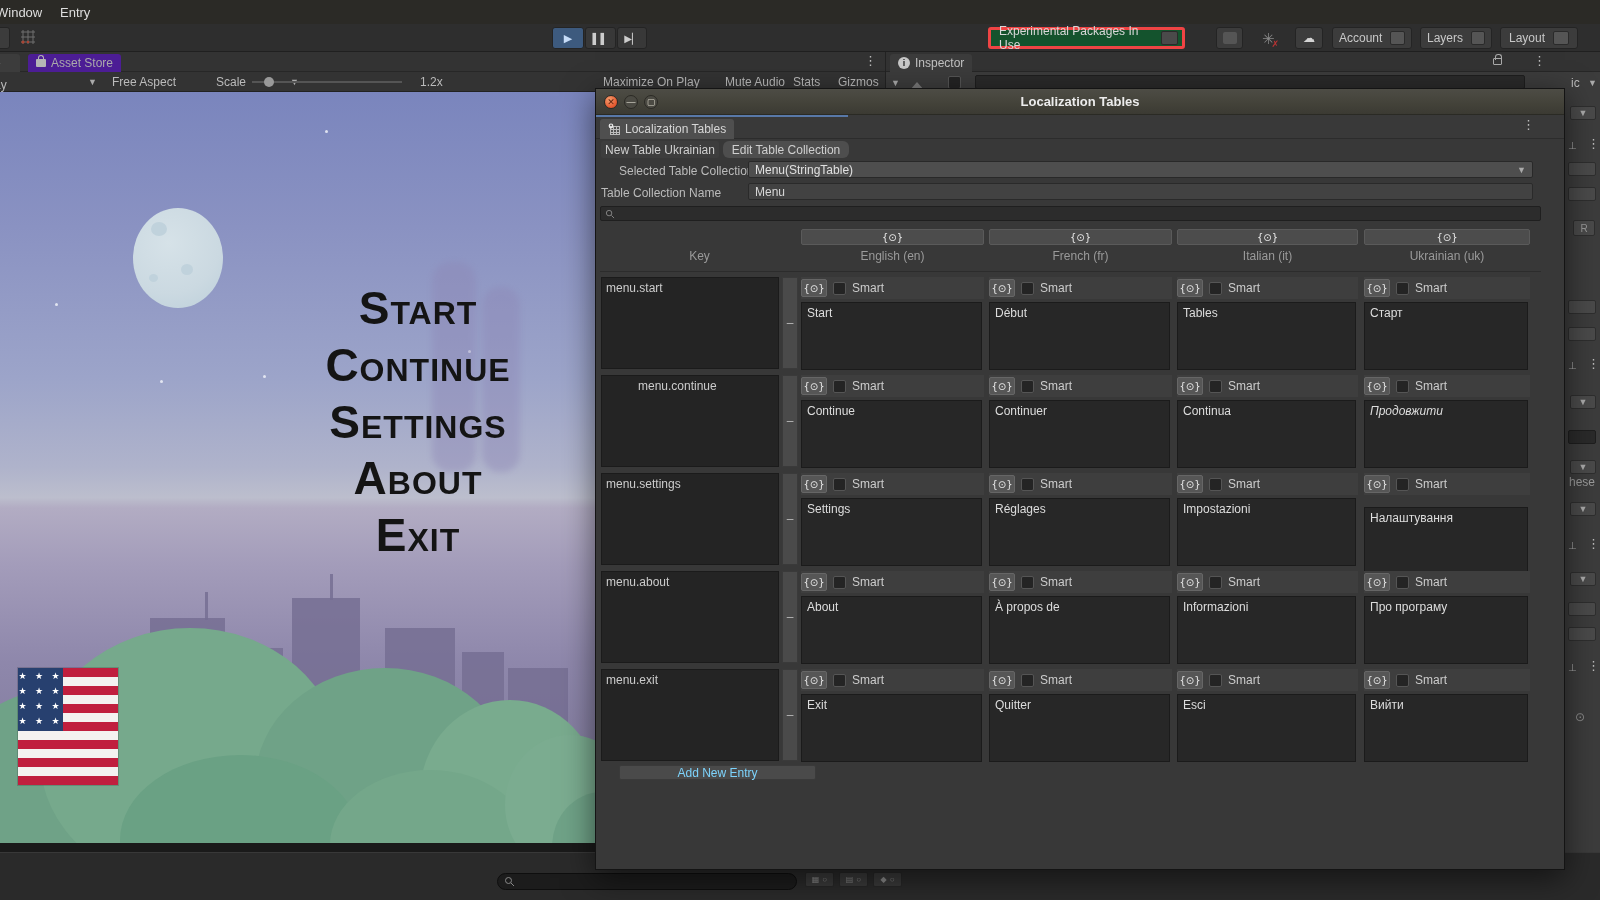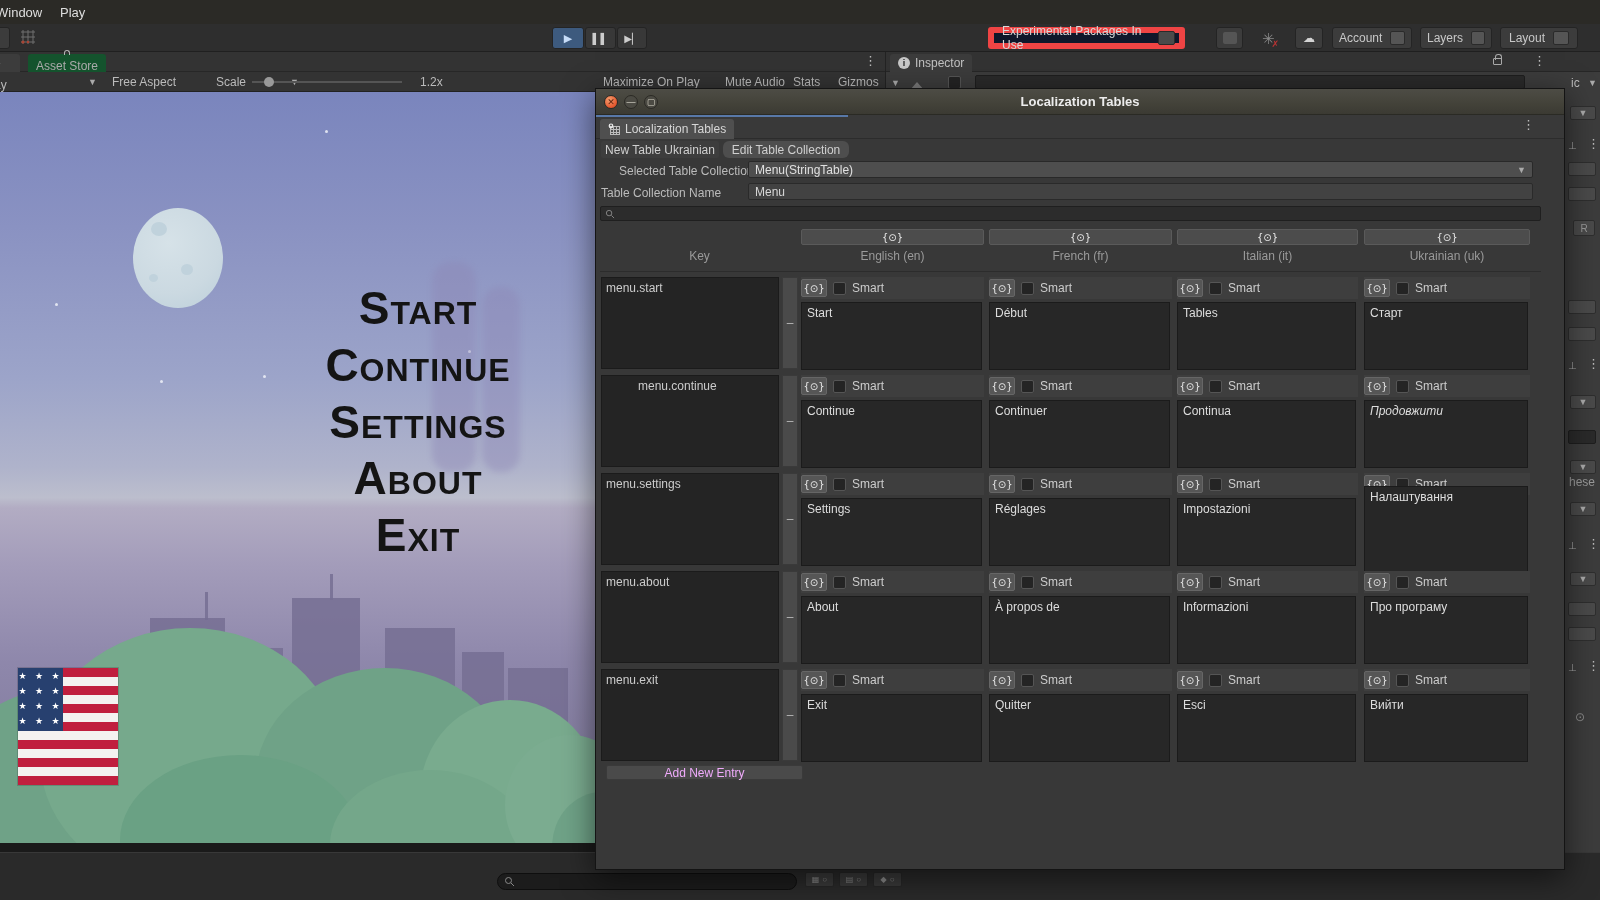--- a/index.html
+++ b/index.html
@@ -13,29 +13,29 @@
 
   
   .menubar { left:0; top:0; width:1600px; height:24px; background:#2b2a26; color:#dedede; font-size:13px; }
   .menubar span { position:absolute; top:5px; }
 
   
   .toolbar { left:0; top:24px; width:1600px; height:28px; background:#2e2e2e; border-bottom:1px solid #202020; }
   .tbtn { position:absolute; top:3px; height:22px; background:#3c3c3c; border:1px solid #242424; border-radius:3px; display:flex; align-items:center; justify-content:center; color:#c8c8c8; }
   .transport { background:#383838; }
   .transport.active { background:#3d5a7e; }
-  .pill-exp { border:6px solid #ef4444; background:#0f172a; padding:0 4px 0 8px; font-size:12px; color:#d8d8d8; }
+  .pill-exp { border:3px solid #ef4444; background:#14532d; padding:0 4px 0 8px; font-size:12px; color:#d8d8d8; }
   .pill-exp .sq { width:18px; height:14px; background:#4a4a4a; border:1px solid #2a2a2a; margin-left:6px; border-radius:2px; }
   .dd-btn { padding:0 6px; }
   .dd-btn .sq { width:16px; height:14px; background:#555; border:1px solid #2a2a2a; margin-left:8px; border-radius:2px; }
 
   
   .tabbar { background:#333333; border-bottom:1px solid #272727; }
   .tab { position:absolute; top:2px; height:18px; padding:0 8px; display:flex; align-items:center; gap:5px; color:#c2c2c2; font-size:12px; background:#3c3c3c; border-radius:3px 3px 0 0; }
-  .tab.dim { background:#14532d; color:#aaaaaa;flex-direction:column; }
+  .tab.dim { background:#4c1d95; color:#aaaaaa; }
   .kebab { color:#bbbbbb; font-size:13px; line-height:10px; }
 
   .game-toolbar { left:0; top:72px; width:885px; height:20px; background:#333333; border-bottom:1px solid #222; color:#bbbbbb; }
   .game-toolbar span { position:absolute; top:3px; }
   .arrow { color:#aaaaaa; font-size:9px; }
 
   
   .viewport { left:0; top:92px; width:885px; height:751px; overflow:hidden;
     background:linear-gradient(180deg,#7a85bd 0%,#8a92c2 18%,#9ca4c9 38%,#afb3cb 50%,#bcbecd 54%,#b2acc3 55.4%,#a39cba 63%,#8e87ab 76%,#837d9f 89%,#7e789b 100%);
   }
@@ -95,37 +95,37 @@
   .colhead-label { position:absolute; top:160px; height:16px; color:#9a9a9a; text-align:center; }
   .meta-glyph { font-family:"DejaVu Sans",sans-serif; color:#e6e6e6; font-size:10px; }
   .table-sep { position:absolute; left:4px; top:182px; width:941px; height:1px; background:#2c2c2c; }
 
   .key-cell { position:absolute; background:#242424; border:1px solid #1b1b1b; color:#cccccc; padding:3px 4px; }
   .minus-strip { position:absolute; background:#4a4a4a; border:1px solid #3a3a3a; color:#bbbbbb; display:flex; align-items:center; justify-content:center; }
   .smart-strip { position:absolute; background:#3e3e3e; display:flex; align-items:center; gap:6px; }
   .meta-btn { width:26px; height:18px; background:#565656; border:1px solid #666666; border-radius:2px; display:flex; align-items:center; justify-content:center; }
   .checkbox { width:13px; height:13px; background:#242424; border:1px solid #555555; border-radius:2px; }
   .value-box { position:absolute; background:#272727; border:1px solid #1b1b1b; color:#dddddd; padding:3px 5px; }
-  .add-entry { position:absolute; left:10px; top:676px; width:197px; height:15px; background:#4a4a4a; border:1px solid #3a3a3a; border-radius:2px; display:flex; align-items:center; justify-content:center; color:#f0abfc; }
+  .add-entry { position:absolute; left:23px; top:676px; width:197px; height:15px; background:#4a4a4a; border:1px solid #3a3a3a; border-radius:2px; display:flex; align-items:center; justify-content:center; color:#7dd3fc; }
 
   .lock { position:relative; width:9px; height:7px; border:1px solid #aaaaaa; border-radius:1px; }
   .lock::before { content:''; position:absolute; left:1px; top:-5px; width:5px; height:5px; border:1px solid #aaaaaa; border-bottom:none; border-radius:3px 3px 0 0; }
   .bag { position:relative; width:10px; height:8px; background:#b5b5b5; border-radius:1px; }
   .bag::before { content:''; position:absolute; left:2px; top:-4px; width:4px; height:4px; border:1px solid #b5b5b5; border-bottom:none; border-radius:3px 3px 0 0; }
   .info-i { width:12px; height:12px; border-radius:50%; background:#c8c8c8; color:#222222; font-size:9px; font-weight:bold; display:flex; align-items:center; justify-content:center; }
   .vdiv { position:absolute; background:#232323; }
 </style>
 </head>
 <body>
 
 <div id="root">
 
   <div class="abs menubar">
     <span style="left:-4px">Window</span>
-    <span style="left:60px">Play</span>
+    <span style="left:60px">Entry</span>
   </div>
 
   <div class="abs toolbar">
     <div class="tbtn" style="left:-10px; width:20px;"></div>
     <div class="abs" style="left:20px; top:5px;">
       <svg width="16" height="16" viewBox="0 0 16 16">
           <g stroke="#6e6e6e" stroke-width="1" fill="none">
             <path d="M3 1v14M8 1v14M13 1v14M1 3h14M1 8h14M1 13h14"></path>
           </g>
           <circle cx="3" cy="13" r="1.6" fill="#a43"></circle>
@@ -492,21 +492,21 @@
           <div style="color: rgb(204, 204, 204);">Smart</div>
         </div>
         <div class="value-box" style="left: 581px; top: 409px; width: 179px; height: 68px;">Impostazioni</div>
         <div class="smart-strip" style="left: 768px; top: 384px; width: 166px; height: 22px;">
           <div class="meta-btn">
             <div class="meta-glyph">{⊙}</div>
           </div>
           <div class="checkbox"></div>
           <div style="color: rgb(204, 204, 204);">Smart</div>
         </div>
-        <div class="value-box" style="left: 768px; top: 397px; width: 164px; height: 86px;">Налаштування</div>
+        <div class="value-box" style="left: 768px; top: 418px; width: 164px; height: 86px;">Налаштування</div>
         <div class="key-cell" style="left: 5px; top: 482px; width: 178px; height: 92px;">menu.about</div>
         <div class="minus-strip" style="left: 186px; top: 482px; width: 16px; height: 92px;">–</div>
         <div class="smart-strip" style="left: 205px; top: 482px; width: 183px; height: 22px;">
           <div class="meta-btn">
             <div class="meta-glyph">{⊙}</div>
           </div>
           <div class="checkbox"></div>
           <div style="color: rgb(204, 204, 204);">Smart</div>
         </div>
         <div class="value-box" style="left: 205px; top: 507px; width: 181px; height: 68px;">About</div>

